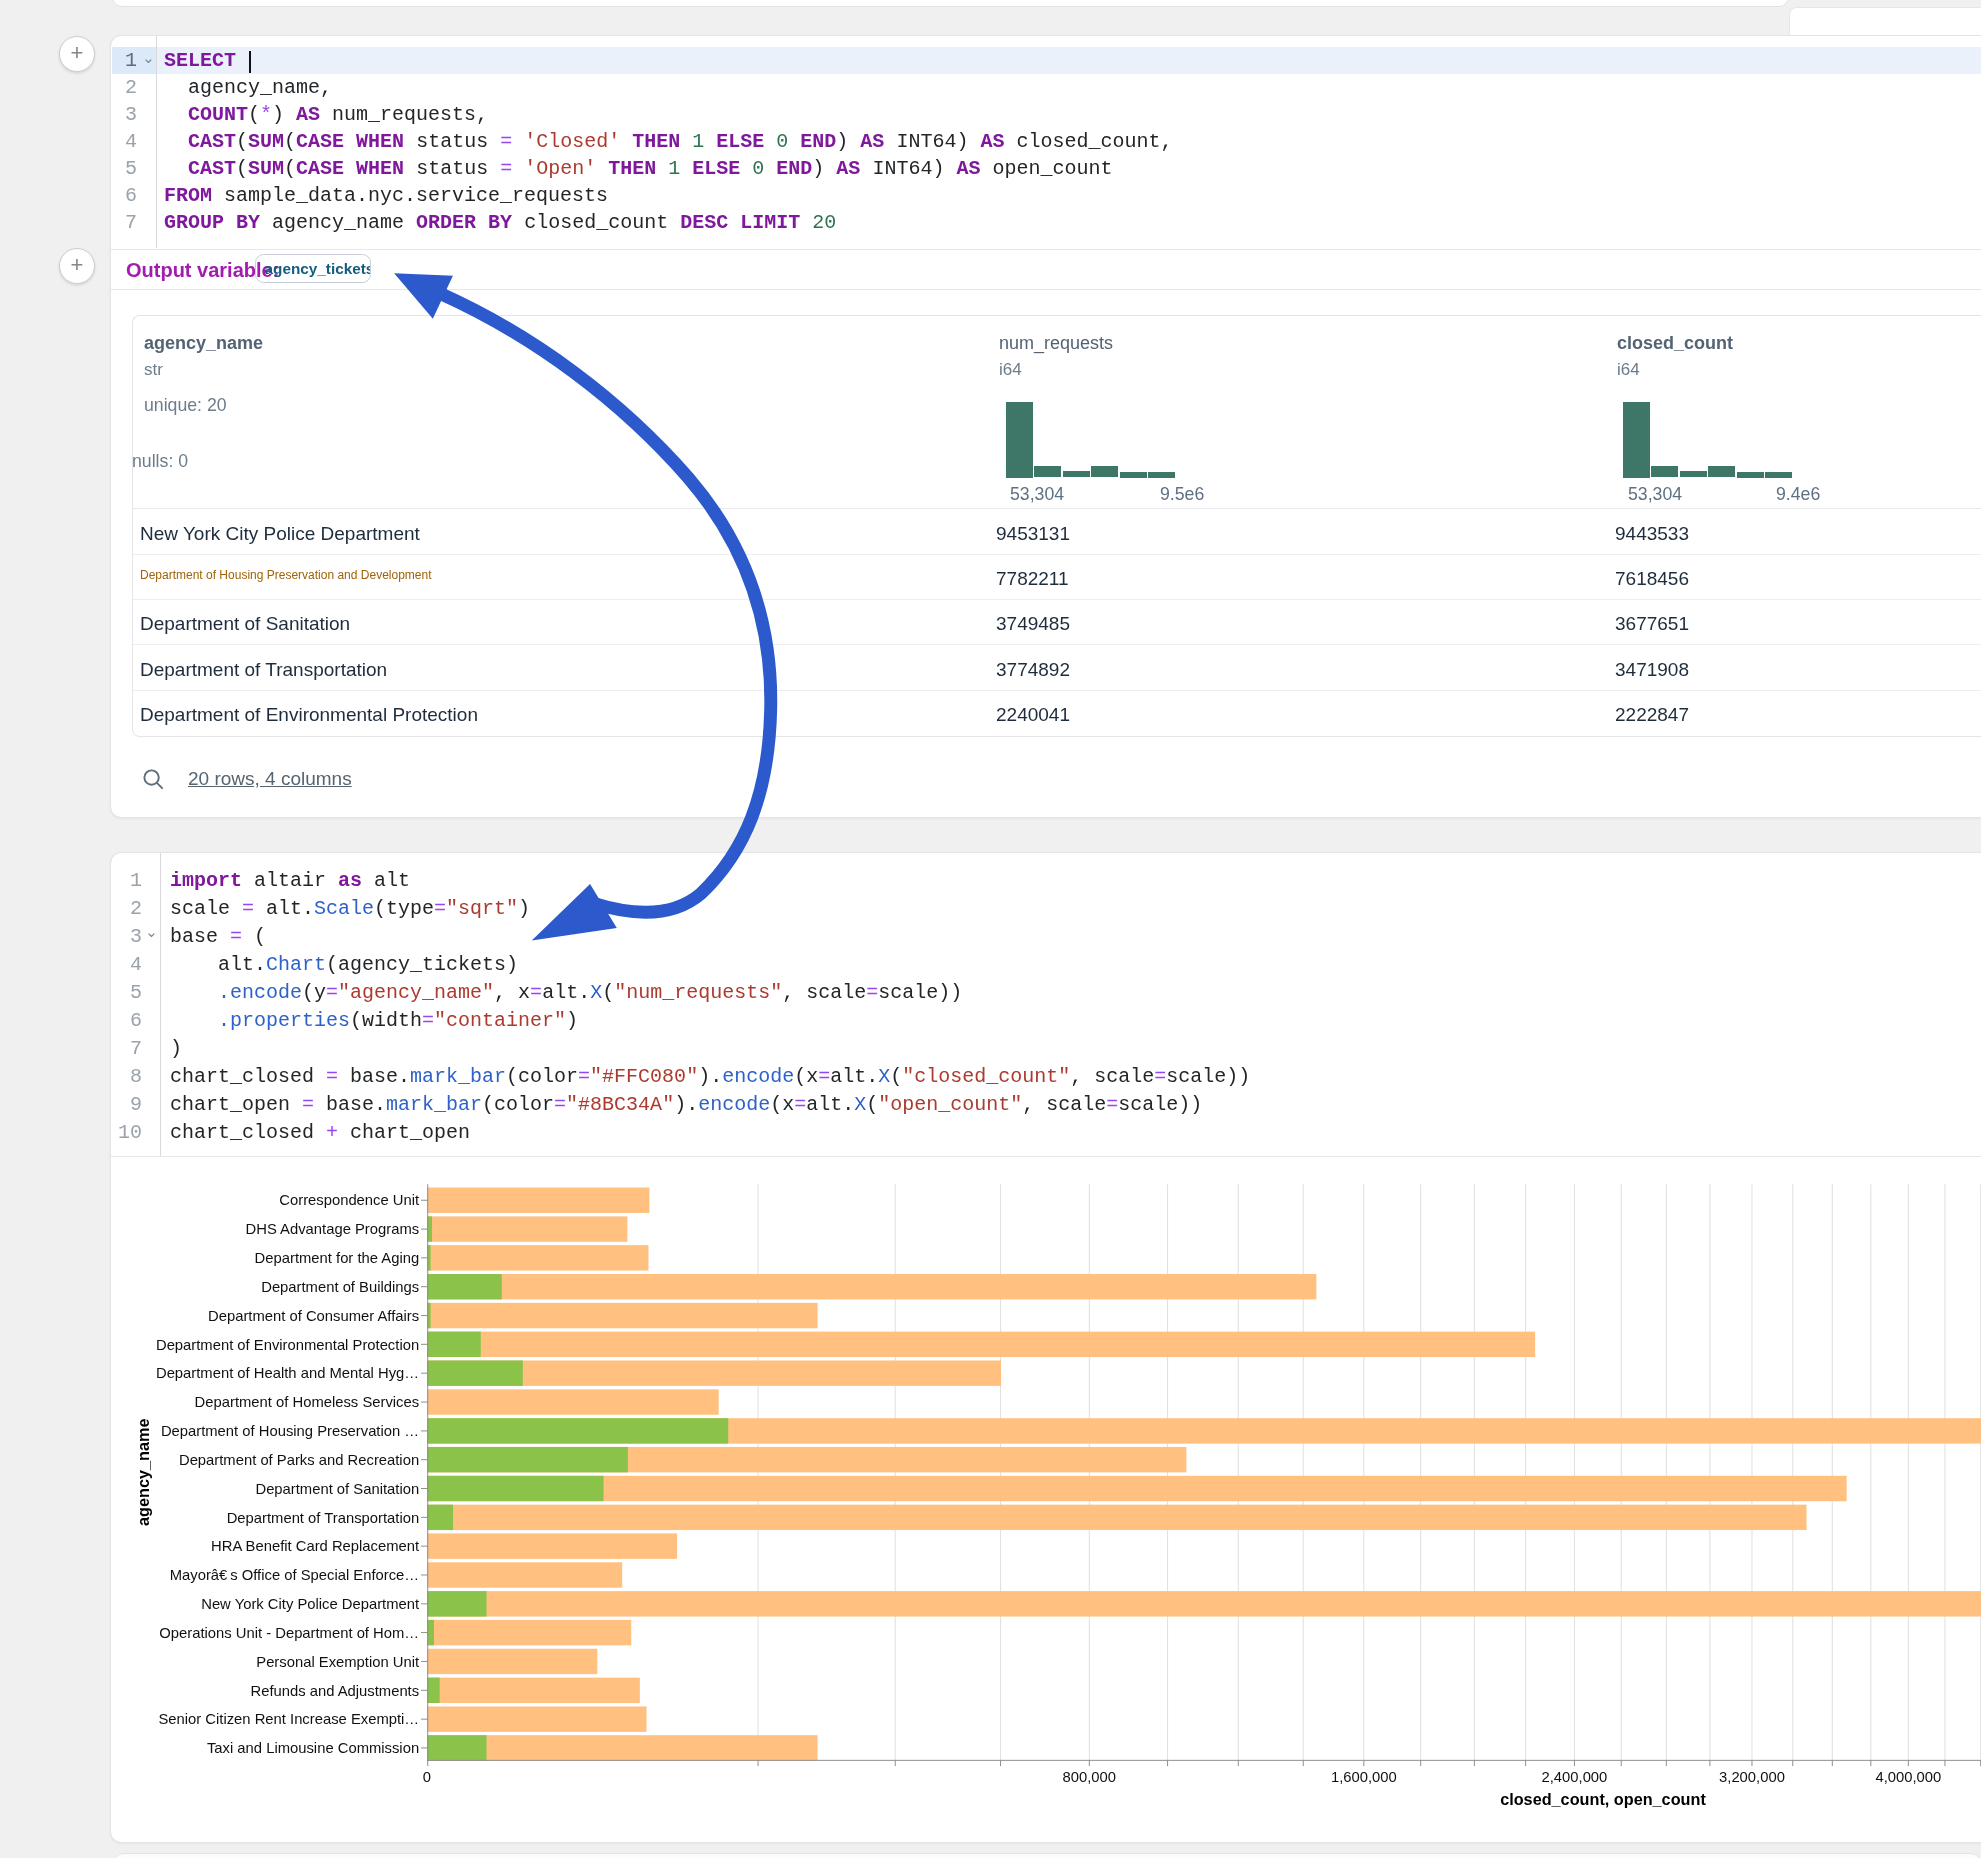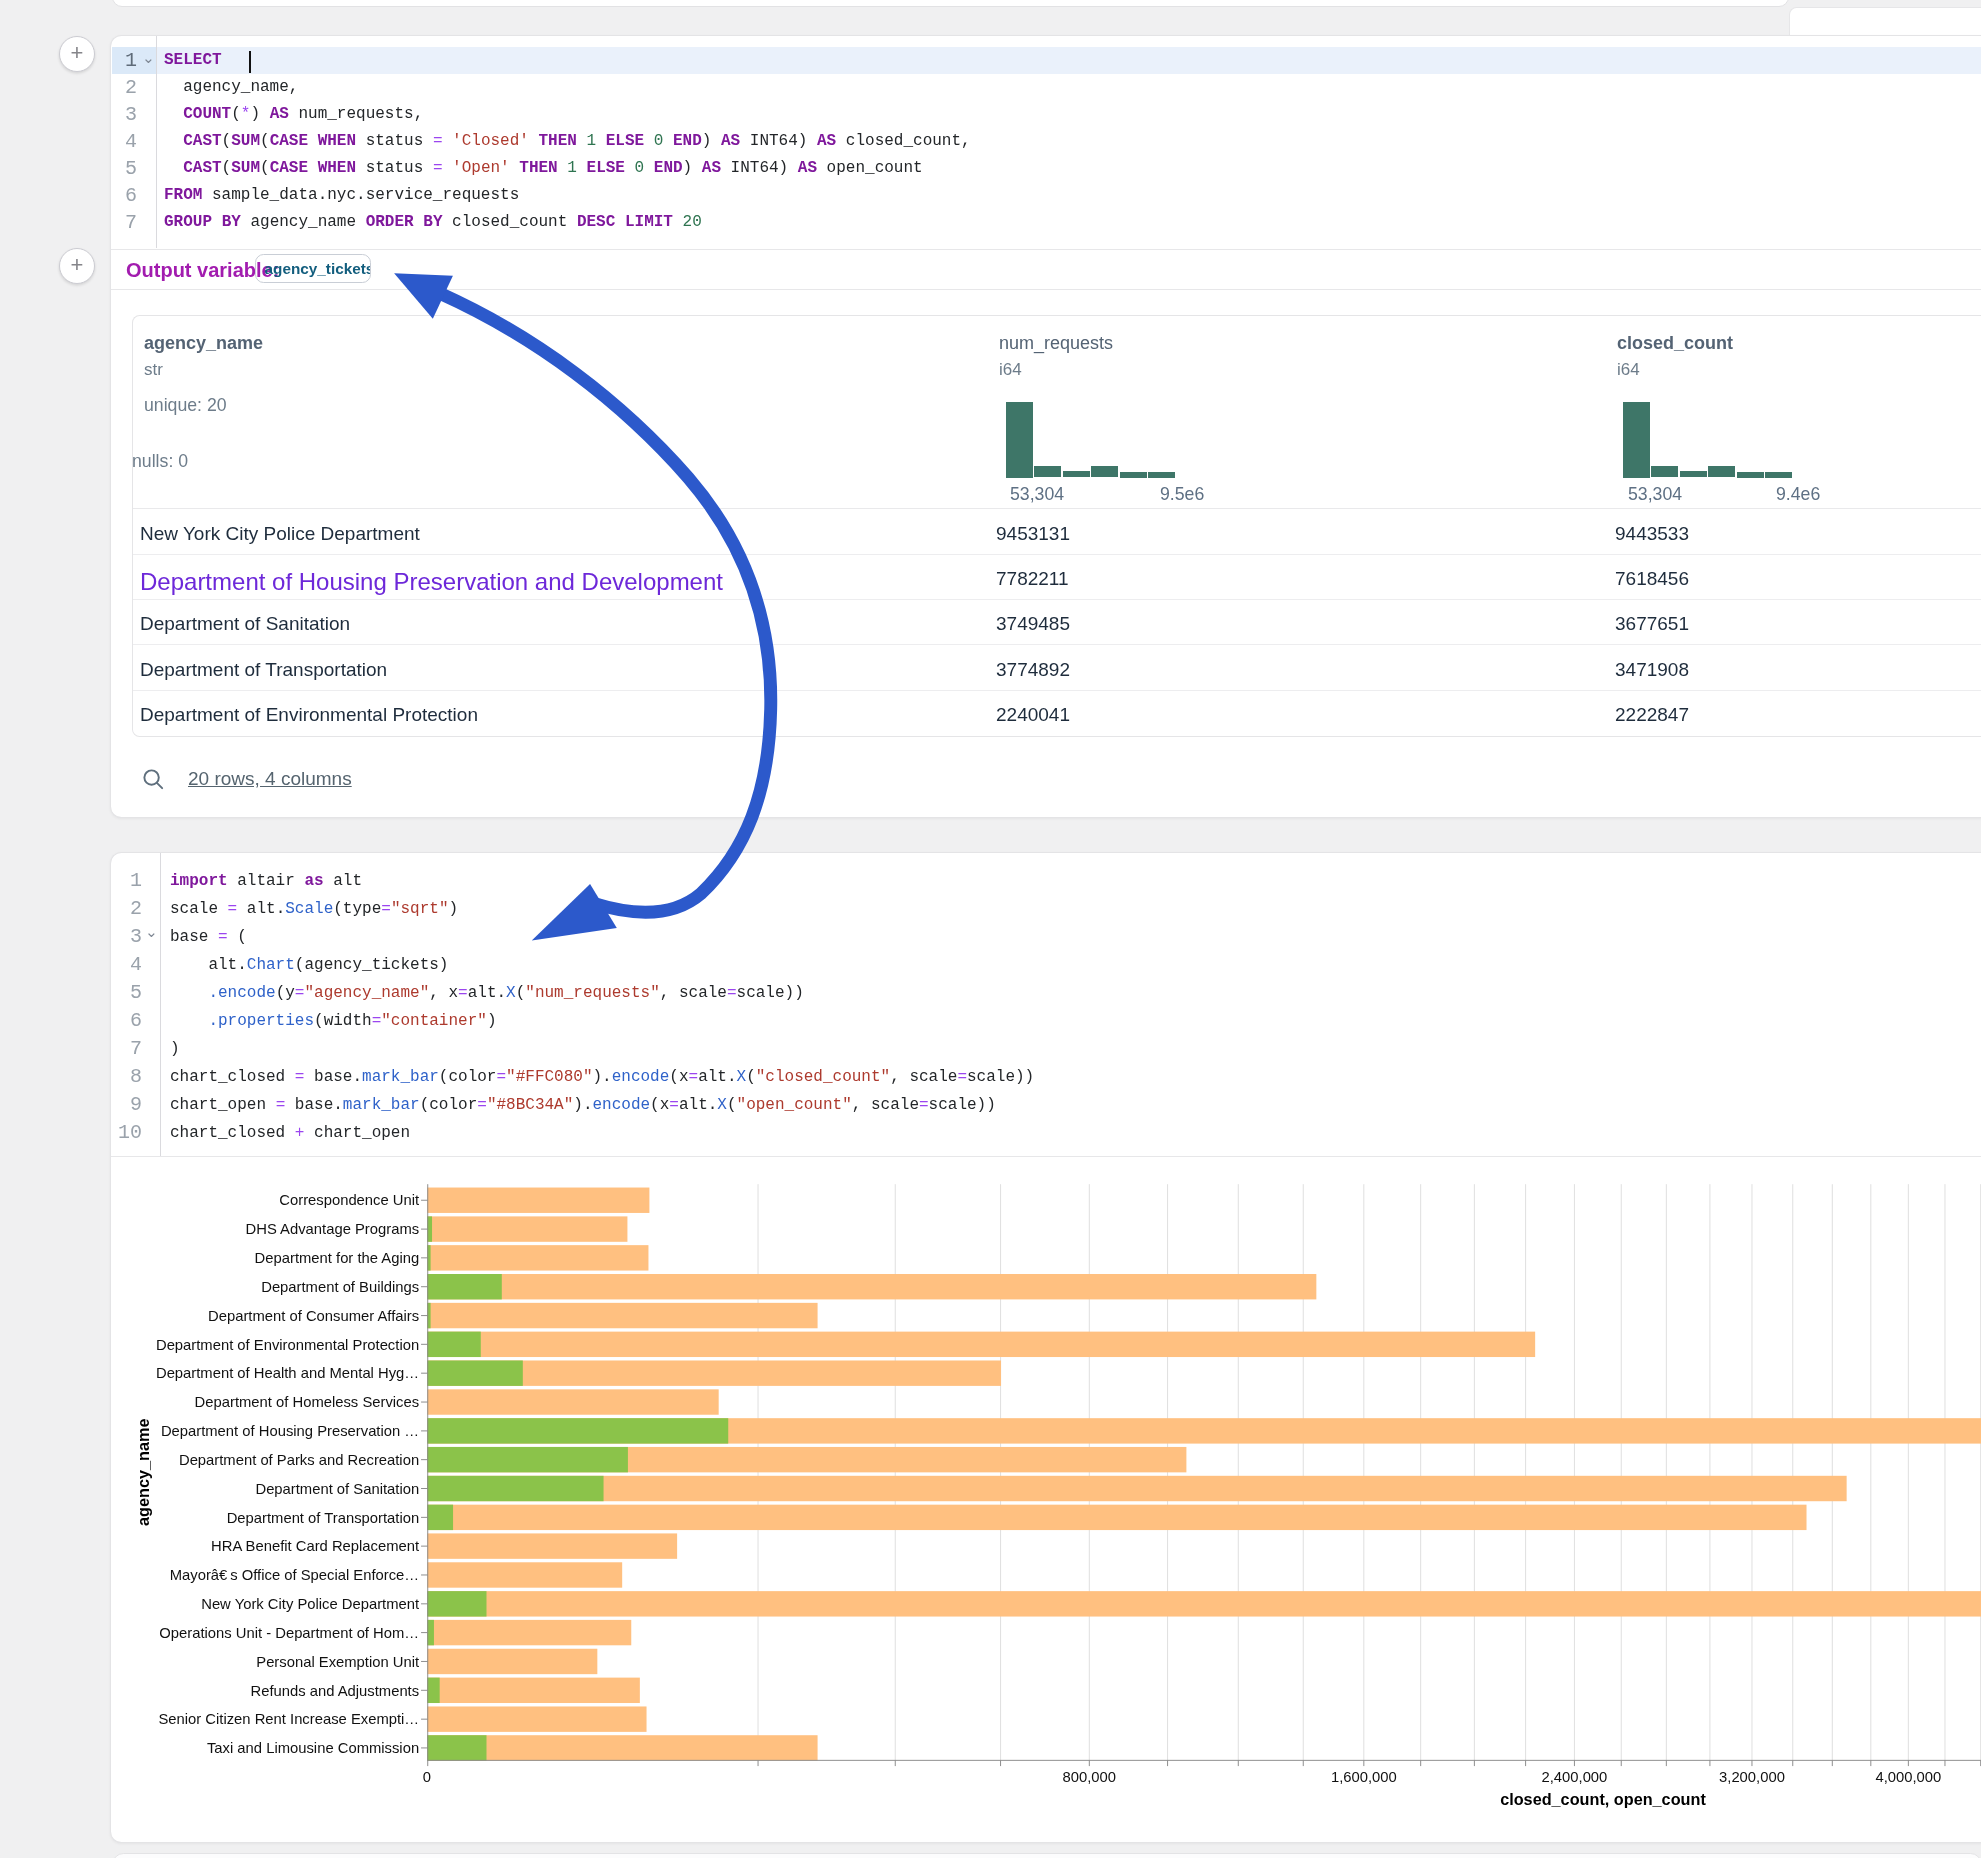--- a/index.html
+++ b/index.html
@@ -6,21 +6,21 @@
   html,body { width:1982px; height:1858px; }
   body { background:#f0f0f1; font-family:"Liberation Sans", sans-serif; position:relative; overflow:hidden; }
   .abs { position:absolute; }
   .cell { position:absolute; background:#fff; border:1px solid #e4e4e6; border-right:none; border-radius:11.5px 0 0 11.5px; box-shadow:0 1px 2.9px rgba(0,0,0,0.05); }
   .kw { color:#7f189c; font-weight:bold; }
   .op { color:#9b45ef; }
   .star { color:#9b45ef; }
   .str { color:#ad3a2e; }
   .num { color:#2e7450; }
   .fn { color:#2f62c9; }
-  pre.code { font-family:"Liberation Mono", monospace; font-size:16px; line-height:27px; color:#232629; }
+  pre.code { font-family:"Liberation Mono", monospace; font-size:20px; line-height:27px; color:#232629; }
   .lnums { font-family:"Liberation Mono", monospace; font-size:20px; line-height:27px; color:#9aa2ab; text-align:right; }
   .plusbtn { position:absolute; width:36px; height:36px; border-radius:50%; background:#fff; border:1.4px solid #ccccd2; box-shadow:0 1.4px 2.9px rgba(0,0,0,0.12); color:#85858a; font-size:22px; line-height:32.5px; text-align:center; font-weight:400; }
 </style>
 </head>
 <body>
 
 <div class="abs" style="left:112px; top:-13.4px; width:1677px; height:20px; background:#fff; border:1px solid #e2e2e4; border-radius:11.5px;"></div>
 
 <div class="abs" style="left:1789px; top:6.7px; width:192px; height:30px; background:#fff; border:1px solid #e6e6e8; border-right:none; border-radius:7.6px 0 0 0;"></div>
 
@@ -89,21 +89,21 @@
 <div class="abs" style="left:1628px; top:484px; font-size:17.7px; color:#5e7084;">53,304</div>
 <div class="abs" style="left:1776px; top:484px; font-size:17.7px; color:#5e7084;">9.4e6</div>
 
 <div class="abs" style="left:133px; top:508px; width:1849px; height:1px; background:#e9e9eb;"></div>
 
 <div class="abs" id="rows" style="left:0;top:0;width:1982px;height:1858px;pointer-events:none;">
     <div style="position:absolute;left:140px;top:523px;font-size:19px;color:#1e2c3c;white-space:nowrap;">New York City Police Department</div>
     <div style="position:absolute;left:996px;top:523px;font-size:19px;color:#1e2c3c;">9453131</div>
     <div style="position:absolute;left:1615px;top:523px;font-size:19px;color:#1e2c3c;">9443533</div>
     <div style="position:absolute;left:133px;top:554px;width:1849px;height:1px;background:#ededef;"></div>
-    <div style="position:absolute;left:140px;top:568px;font-size:24px;color:#6d28d9;white-space:nowrap;">Department of Housing Preservation and Development</div>
+    <div style="position:absolute;left:140px;top:568px;font-size:12px;color:#a16207;white-space:nowrap;">Department of Housing Preservation and Development</div>
     <div style="position:absolute;left:996px;top:568px;font-size:19px;color:#1e2c3c;">7782211</div>
     <div style="position:absolute;left:1615px;top:568px;font-size:19px;color:#1e2c3c;">7618456</div>
     <div style="position:absolute;left:133px;top:599px;width:1849px;height:1px;background:#ededef;"></div>
     <div style="position:absolute;left:140px;top:613px;font-size:19px;color:#1e2c3c;white-space:nowrap;">Department of Sanitation</div>
     <div style="position:absolute;left:996px;top:613px;font-size:19px;color:#1e2c3c;">3749485</div>
     <div style="position:absolute;left:1615px;top:613px;font-size:19px;color:#1e2c3c;">3677651</div>
     <div style="position:absolute;left:133px;top:644px;width:1849px;height:1px;background:#ededef;"></div>
     <div style="position:absolute;left:140px;top:659px;font-size:19px;color:#1e2c3c;white-space:nowrap;">Department of Transportation</div>
     <div style="position:absolute;left:996px;top:659px;font-size:19px;color:#1e2c3c;text-align:right;">3774892</div>
     <div style="position:absolute;left:1615px;top:659px;font-size:19px;color:#1e2c3c;">3471908</div>

